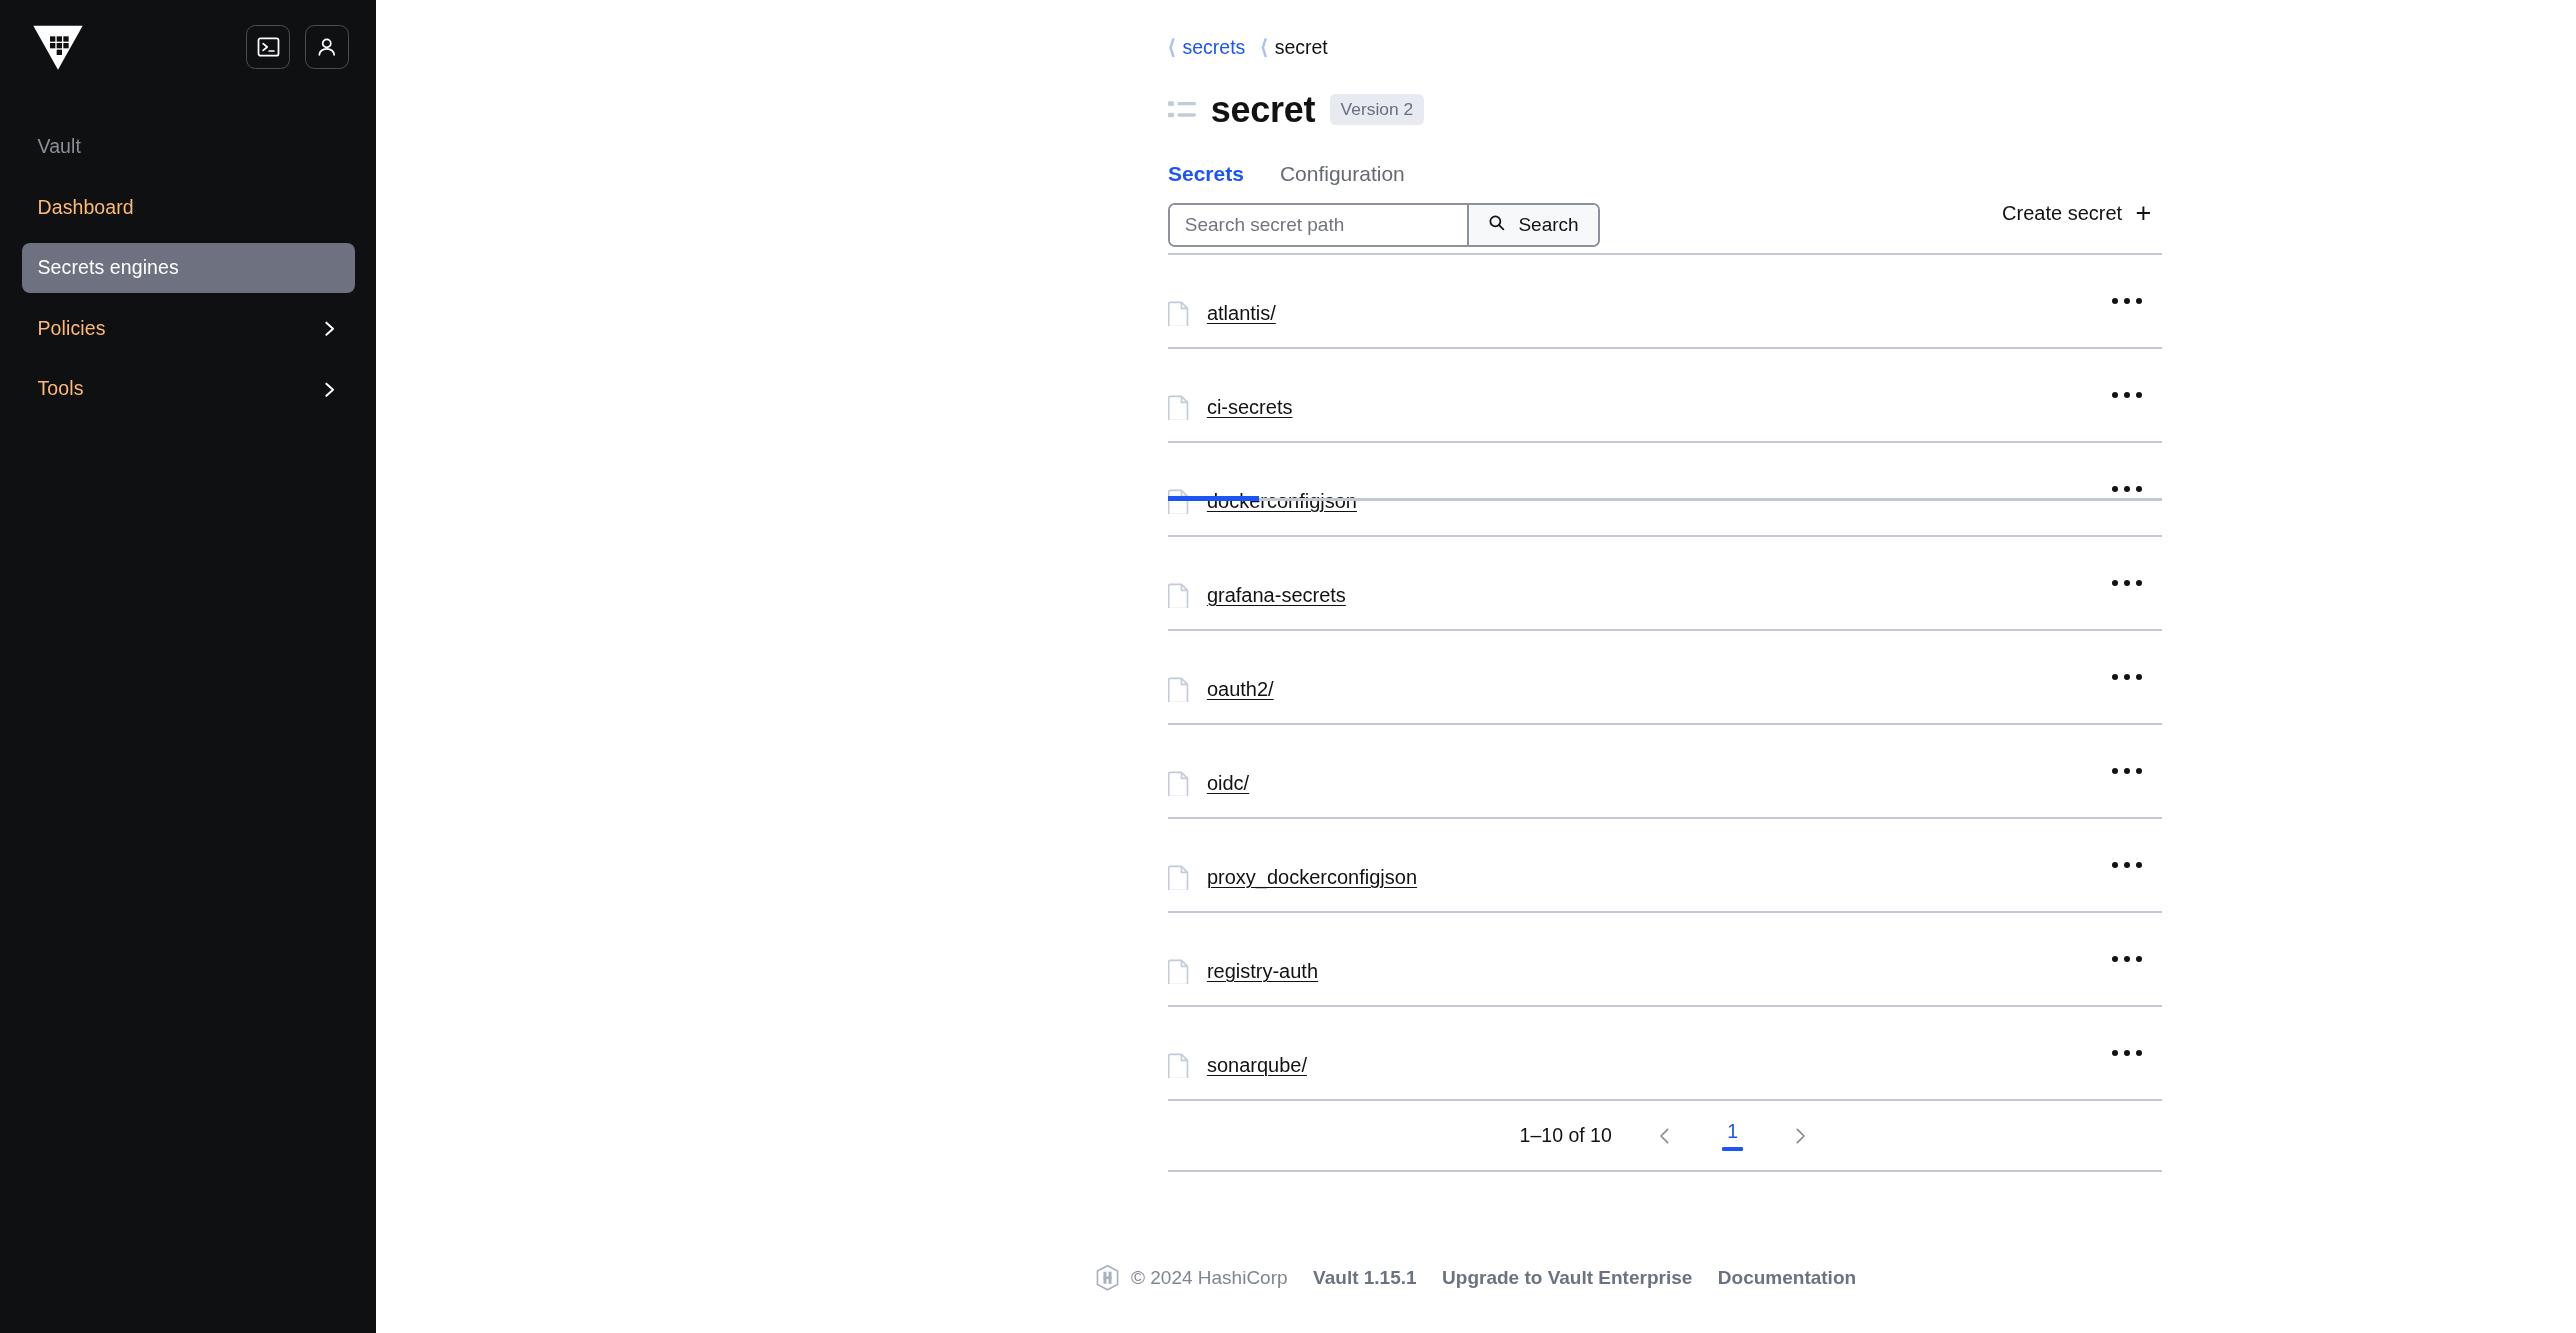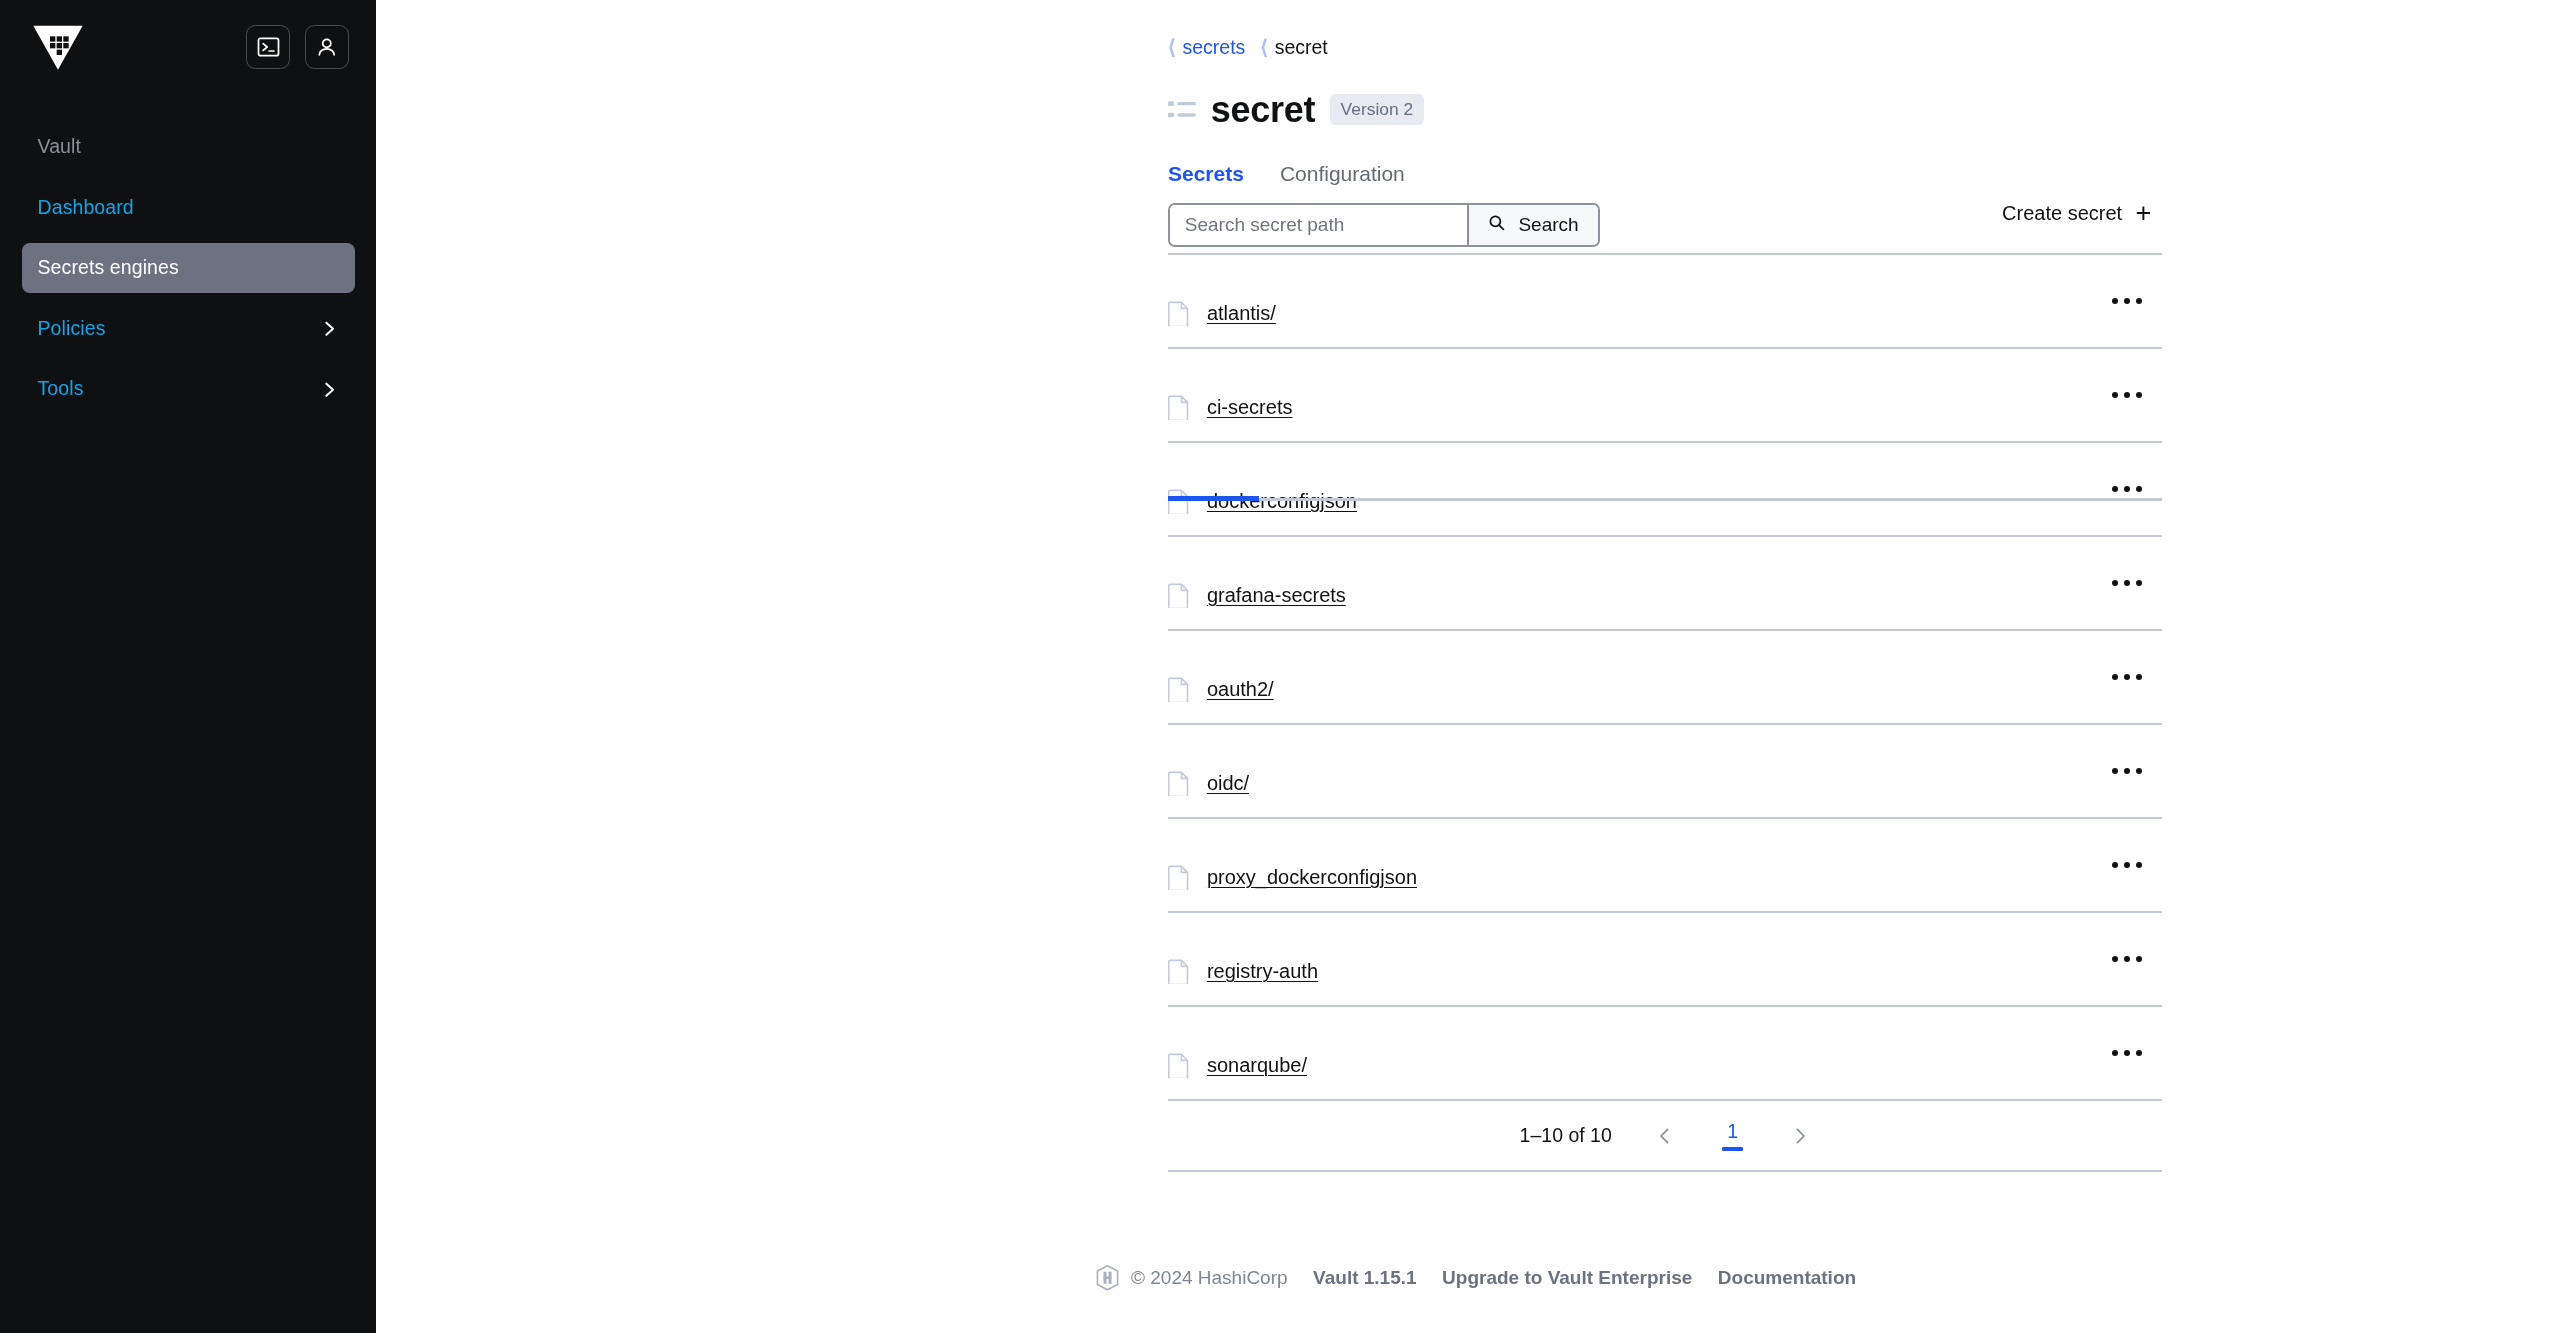--- a/index.html
+++ b/index.html
@@ -31,21 +31,21 @@
   }
   .sidebar-nav { margin-top: 52px; padding: 0 21.5px; }
   .nav-section-label {
     color: #8a8f98; font-size: 19.5px; font-weight: 400;
     padding: 9.4px 16px 9.4px 16px; letter-spacing: 0.1px;
   }
   .nav-item {
     display: flex; align-items: center; justify-content: space-between;
     padding: 13.4px 16px; margin-top: 10.7px;
     border-radius: 8px;
-    color: #0ea5e9; font-size: 19.5px; font-weight: 400;
+    color: #fdba74; font-size: 19.5px; font-weight: 400;
     letter-spacing: 0.1px;
   }
   .nav-item.first { margin-top: 14.8px; }
   .nav-item.active { background: #6e7280; color: #ffffff; }
   .nav-chevron { width: 17.4px; height: 17.4px; }
 
   
   .main {
     flex: 1; height: 1334px;
     display: flex; flex-direction: column;

